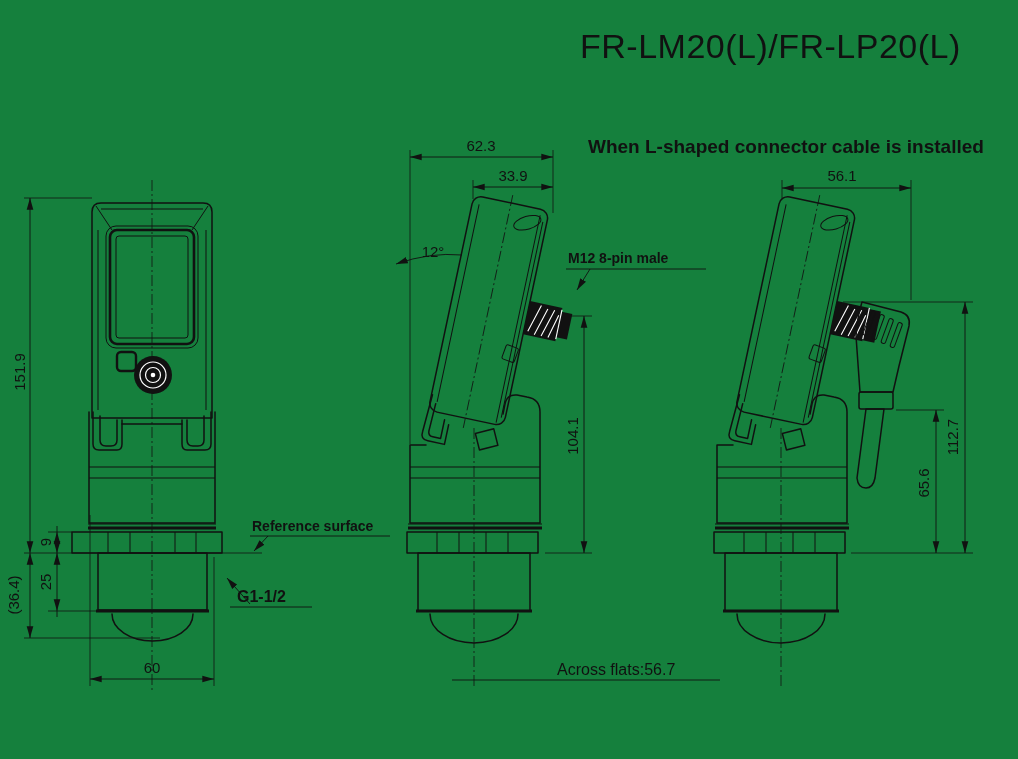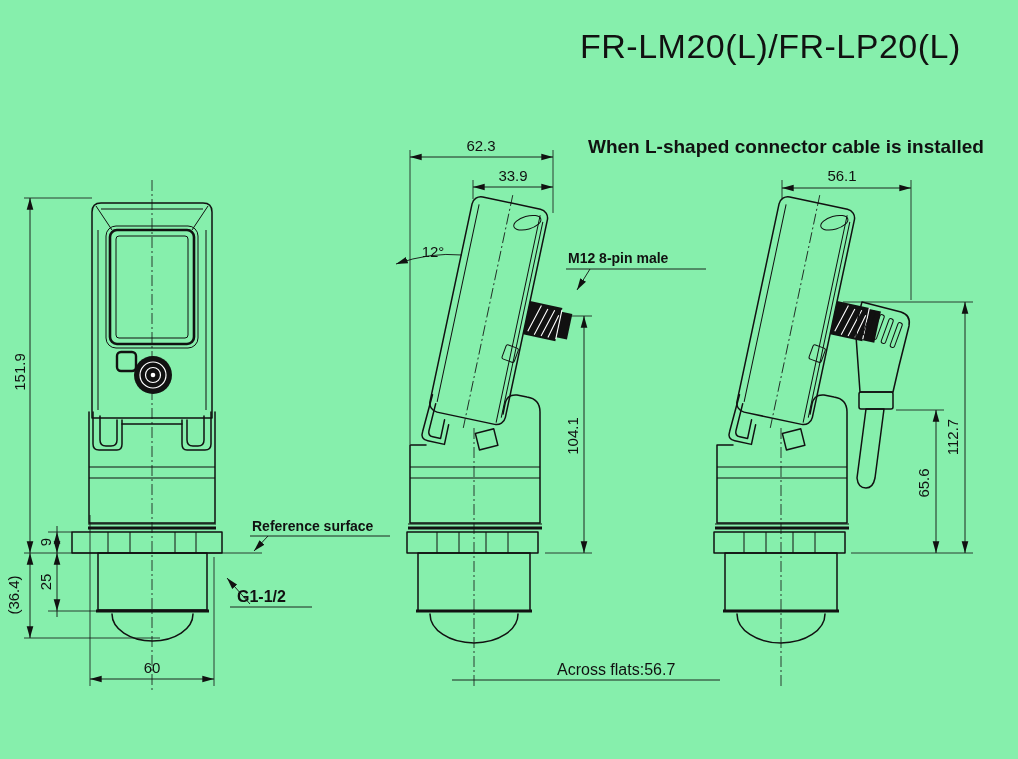--- a/index.html
+++ b/index.html
@@ -1,16 +1,16 @@
 <!DOCTYPE html>
 <html><head>
 <meta charset="utf-8">
 <style>
   html,body { margin:0; padding:0; background:#ffffff; }
-  .canvas { position:relative; width:1018px; height:759px; background:#86efac; overflow:hidden; }
+  .canvas { position:relative; width:1018px; height:759px; background:#15803d; overflow:hidden; }
   svg { display:block; }
   svg text { font-family:"Liberation Sans", sans-serif; fill:#111; }
   .ol  { fill:none; stroke:#111; stroke-width:1.5; stroke-linejoin:round; stroke-linecap:round; }
   .tn  { fill:none; stroke:#111; stroke-width:1;   stroke-linejoin:round; }
   .thk { fill:none; stroke:#111; stroke-width:3.2; }
   .dim { fill:none; stroke:#111; stroke-width:0.9; }
   .ext { fill:none; stroke:#111; stroke-width:0.8; }
   .cl  { fill:none; stroke:#111; stroke-width:0.8; stroke-dasharray:11 3 2 3; }
   .dark{ fill:#111; stroke:none; }
   .wl  { fill:none; stroke:#fff; stroke-width:1.1; }

